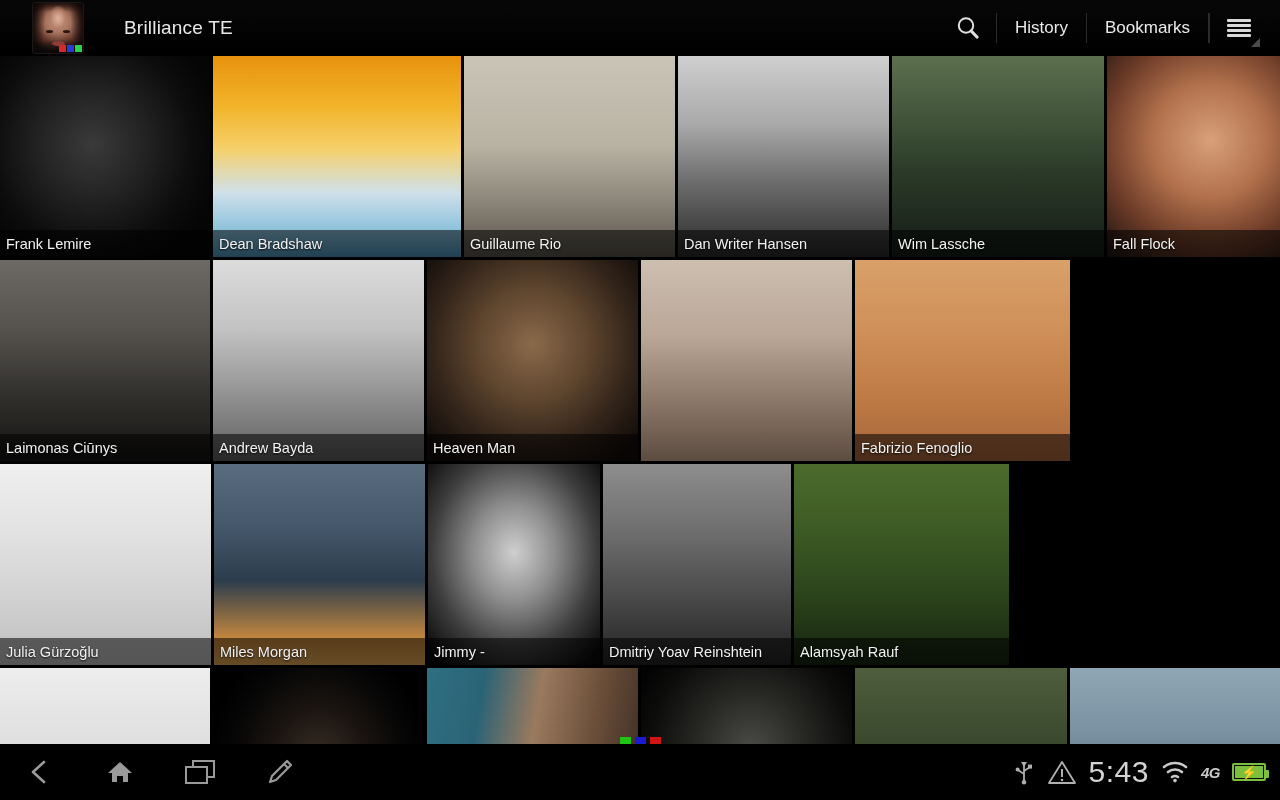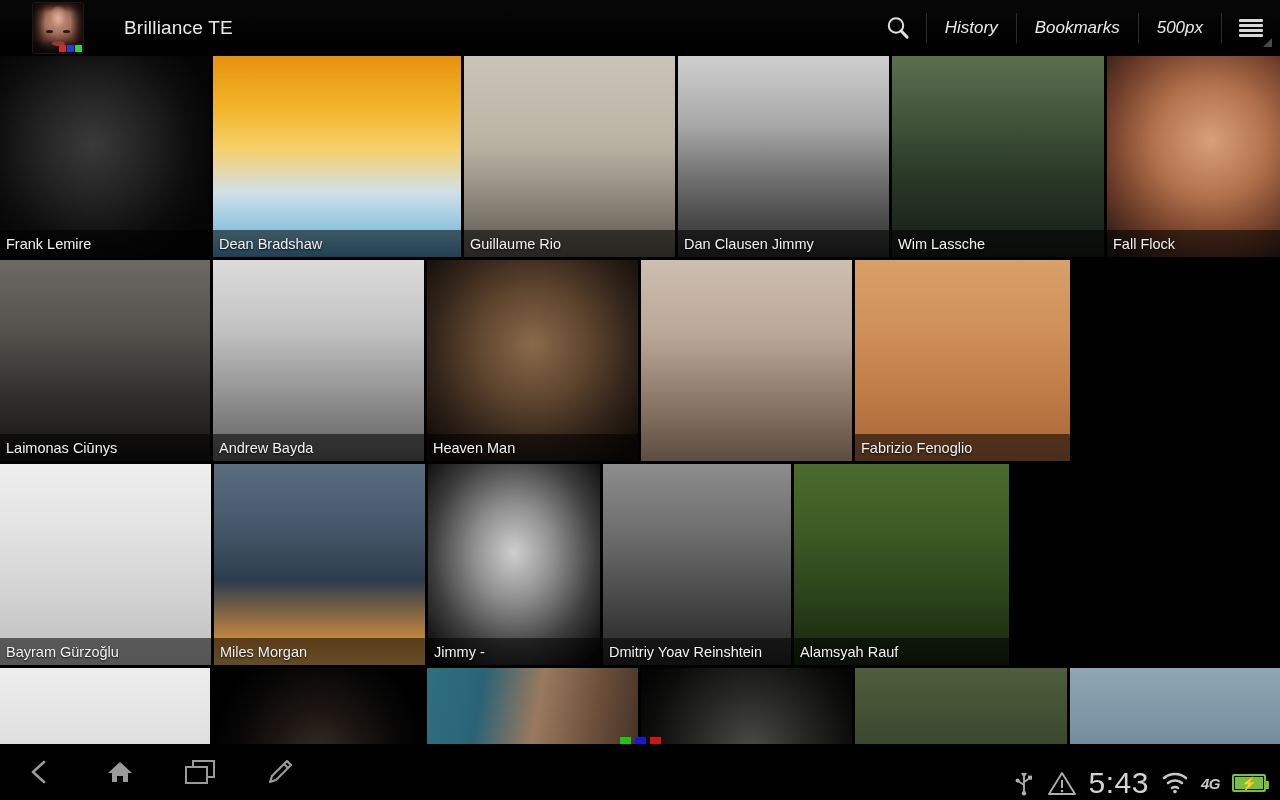--- a/index.html
+++ b/index.html
@@ -31,21 +31,21 @@
   #app-logo .eye.l{ left:13px; } #app-logo .eye.r{ left:30px; }
   #app-logo .lips{ position:absolute; left:19px; top:38px; width:13px; height:5px; border-radius:50%;
     background:#8d3e36; }
   #app-logo .rgb{ position:absolute; right:1px; bottom:1px; display:flex; gap:1px; }
   #app-logo .rgb i{ width:7px; height:7px; display:block; }
 
   #app-title{
     margin-left:41px; font-size:19px; font-weight:400; color:#e9e9e9;
     letter-spacing:.2px; white-space:nowrap;
   }
-  #nav-right{ margin-left:auto; display:flex; align-items:center; height:56px; padding-right:0;font-style:italic; }
+  #nav-right{ margin-left:auto; display:flex; align-items:center; height:56px; padding-right:12px; }
   .navdiv{ width:1px; height:30px; background:#2b2b2b; flex:none; }
   .navitem{
     height:56px; display:flex; align-items:center; justify-content:center;
     padding:0 18px; font-size:17px; color:#eaeaea; white-space:nowrap; cursor:pointer;
   }
   #search-btn{ width:56px; padding:0; }
   #menu-btn{ width:58px; padding:0; position:relative; }
   .hamburger{ width:24px; height:19px; display:flex; flex-direction:column; justify-content:space-between; }
   .hamburger i{ display:block; height:3px; background:#d8d8d8; border-radius:1px; }
   #menu-btn .corner-tri{
@@ -74,21 +74,21 @@
   
   #loading-dots{
     position:absolute; left:0; bottom:8px; width:1280px;
     display:flex; justify-content:center; gap:4px; z-index:45;
   }
   #loading-dots i{ width:11px; height:11px; display:block; }
 
   
   #systembar{
     position:absolute; left:0; bottom:0; width:1280px; height:56px;
-    background:#000; display:flex; align-items:flex-end; z-index:50;
+    background:#000; display:flex; align-items:center; z-index:50;
   }
   #sysnav{ display:flex; align-items:center; }
   .sysbtn{ width:80px; height:56px; display:flex; align-items:center; justify-content:center; cursor:pointer; }
   #sysstatus{ margin-left:auto; display:flex; align-items:center; padding-right:14px; gap:12px; }
   #clock{ font-size:30px; color:#d4d4d4; font-weight:300; letter-spacing:.5px; }
   .sysicon{ display:flex; align-items:center; justify-content:center; }
   .net-label{ font-size:15px; color:#c9c9c9; font-weight:700; font-style:italic; letter-spacing:-.5px; }
   .battery{
     width:34px; height:18px; border:2px solid #7bbf3a; border-radius:2px; position:relative;
     background:#0a0a0a; display:flex; align-items:center; justify-content:center;
@@ -123,21 +123,20 @@
         <circle cx="13" cy="12.5" r="7.2" fill="none" stroke="#e0e0e0" stroke-width="2"></circle>
         <line x1="18.2" y1="18" x2="24" y2="24" stroke="#e0e0e0" stroke-width="3.2" stroke-linecap="round"></line>
       </svg>
     </div>
 
     <span class="navdiv"></span>
     <div class="navitem">History</div>
     <span class="navdiv"></span>
     <div class="navitem">Bookmarks</div>
     <span class="navdiv"></span>
-    <div class="navitem">500px</div>
     <span class="navdiv"></span>
 
     <div class="navitem" id="menu-btn">
       <span class="hamburger">
         <i></i>
           <i></i>
           <i></i>
           <i></i>
       </span>
       <span class="corner-tri"></span>
@@ -156,21 +155,21 @@
     <div class="tile" style="width:248px">
       <div class="photo" style="background:linear-gradient(180deg,#e8920e 0%,#f2b52c 26%,#f6d06a 46%,#cfe0ea 68%,#8fc3dc 86%,#4a93bb 100%)"></div>
       <div class="caption">Dean Bradshaw</div>
     </div>
     <div class="tile" style="width:211px">
       <div class="photo" style="background:linear-gradient(180deg,#c9c4b6 0%,#b9b3a4 44%,#8d867a 72%,#57524a 100%)"></div>
       <div class="caption">Guillaume Rio</div>
     </div>
     <div class="tile" style="width:211px">
       <div class="photo" style="background:linear-gradient(180deg,#cfcfcf 0%,#a9a9a9 34%,#6e6e6e 62%,#2a2a2a 100%)"></div>
-      <div class="caption">Dan Clausen Jimmy</div>
+      <div class="caption">Dan Writer Hansen</div>
     </div>
     <div class="tile" style="width:212px">
       <div class="photo" style="background:linear-gradient(180deg,#5c6f4e 0%,#41543a 32%,#2b3a28 58%,#151c16 100%)"></div>
       <div class="caption">Wim Lassche</div>
     </div>
     <div class="tile" style="width:215px">
       <div class="photo" style="background:radial-gradient(ellipse 70% 74% at 48% 42%, #d8a07a 0%, #b2714c 38%, #6d3c28 70%, #231611 100%)"></div>
       <div class="caption">Fall Flock</div>
     </div>
   </div>
@@ -193,21 +192,21 @@
     </div>
     <div class="tile" style="width:215px">
       <div class="photo" style="background:linear-gradient(180deg,#d9a06a 0%,#cf8f58 36%,#c07c46 66%,#a5653a 100%)"></div>
       <div class="caption">Fabrizio Fenoglio</div>
     </div>
   </div>
 
   <div class="grid-row">
     <div class="tile" style="width:211px">
       <div class="photo" style="background:linear-gradient(180deg,#efefef 0%,#e2e2e2 34%,#d2d2d2 66%,#bdbdbd 100%)"></div>
-      <div class="caption">Bayram Gürzoğlu</div>
+      <div class="caption">Julia Gürzoğlu</div>
     </div>
     <div class="tile" style="width:211px">
       <div class="photo" style="background:linear-gradient(180deg,#5a6d80 0%,#46596c 30%,#2c3c4c 58%,#c98a3e 88%,#e0a754 100%)"></div>
       <div class="caption">Miles Morgan</div>
     </div>
     <div class="tile" style="width:172px">
       <div class="photo" style="background:radial-gradient(ellipse 68% 70% at 50% 44%, #cfcfcf 0%, #8f8f8f 34%, #3d3d3d 70%, #0b0b0b 100%)"></div>
       <div class="caption">Jimmy -</div>
     </div>
     <div class="tile" style="width:188px">

